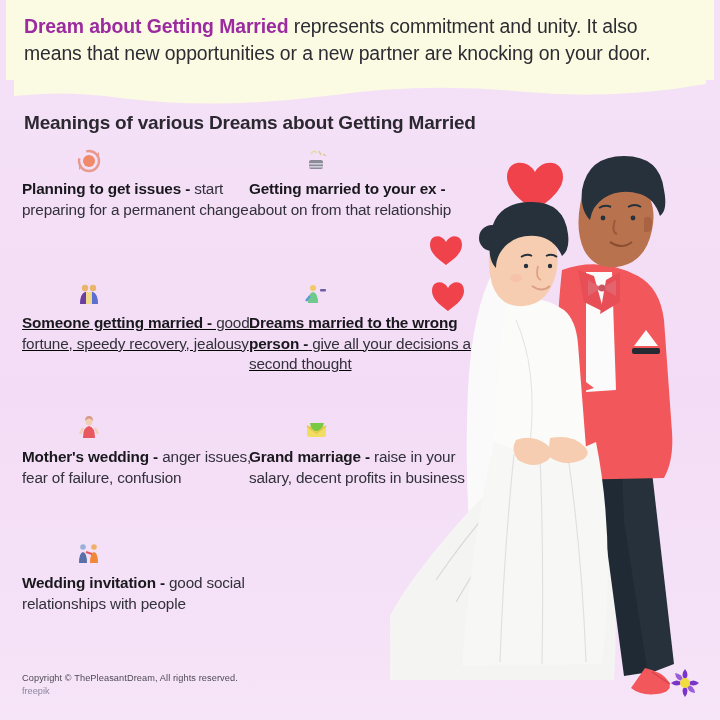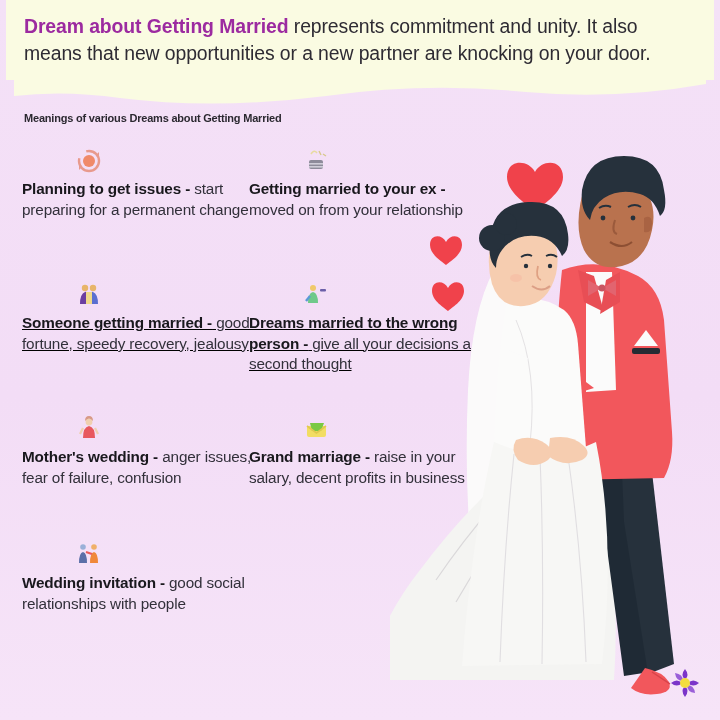--- a/index.html
+++ b/index.html
@@ -49,21 +49,21 @@
   .banner-strong {
     font-weight: bold;
     color: #9c2aa0;
   }
 
   
   .section-title {
     position: absolute;
     left: 24px;
     top: 112px;
-    font-size: 11px;
+    font-size: 19px;
     font-weight: bold;
     color: #2b2830;
     letter-spacing: -0.2px;
     z-index: 4;
   }
 
   
   .illus {
     position: absolute;
     right: 0;
@@ -276,21 +276,21 @@
         <svg width="30" height="30" viewBox="0 0 30 30">
           <path d="M10 8 q3-5 6-1" stroke="#e8dba0" stroke-width="1.6" fill="none"></path>
           <path d="M18 5 l2 4" stroke="#d8c88c" stroke-width="1.4"></path>
           <path d="M22 8 l3 2" stroke="#d8c88c" stroke-width="1.4"></path>
           <rect x="8" y="14" width="14" height="9" rx="2" fill="#8d8b9a"></rect>
           <rect x="8" y="17" width="14" height="1.6" fill="#cfcdd8"></rect>
           <rect x="8" y="20" width="14" height="1.6" fill="#cfcdd8"></rect>
         </svg>
       </span>
       <div class="txt">
-        <b>Getting married to your ex -</b><span> moved on from your relationship</span>
+        <b>Getting married to your ex -</b><span> about on from that relationship</span>
       </div>
     </div>
 
     <div class="item col-a row-2">
       <span class="icon">
         <svg width="30" height="30" viewBox="0 0 30 30">
           <circle cx="11" cy="8" r="3.2" fill="#e8b56a"></circle>
           <circle cx="19" cy="8" r="3.2" fill="#e8b56a"></circle>
           <path d="M6 24 q0-10 5-12 q4-2 4 12 z" fill="#6b3fa0"></path>
           <path d="M15 24 q0-14 4-12 q5 2 5 12 z" fill="#5b6fd0"></path>
@@ -354,20 +354,24 @@
           <path d="M12 12 l6 2" stroke="#e85a5a" stroke-width="2"></path>
         </svg>
       </span>
       <div class="txt">
         <b>Wedding invitation -</b><span> good social relationships with people</span>
       </div>
     </div>
 
   </div>
 
+  <div class="footer-copy">
+    <div class="copy-line">Copyright © ThePleasantDream, All rights reserved.</div>
+    <div class="copy-sub">freepik</div>
+  </div>
 
   <div class="logo">
     <span>
       <svg width="34" height="34" viewBox="0 0 34 34">
         <path d="M17 3 q5 6 0 11 q-5-5 0-11 z" fill="#7b34c9"></path>
         <path d="M17 31 q-5-6 0-11 q5 5 0 11 z" fill="#7b34c9"></path>
         <path d="M3 17 q6-5 11 0 q-5 5 -11 0 z" fill="#7b34c9"></path>
         <path d="M31 17 q-6 5 -11 0 q5-5 11 0 z" fill="#7b34c9"></path>
         <path d="M7 7 q8 1 8 8 q-7 0 -8-8 z" fill="#9a5fd8"></path>
         <path d="M27 27 q-8-1 -8-8 q7 0 8 8 z" fill="#9a5fd8"></path>

